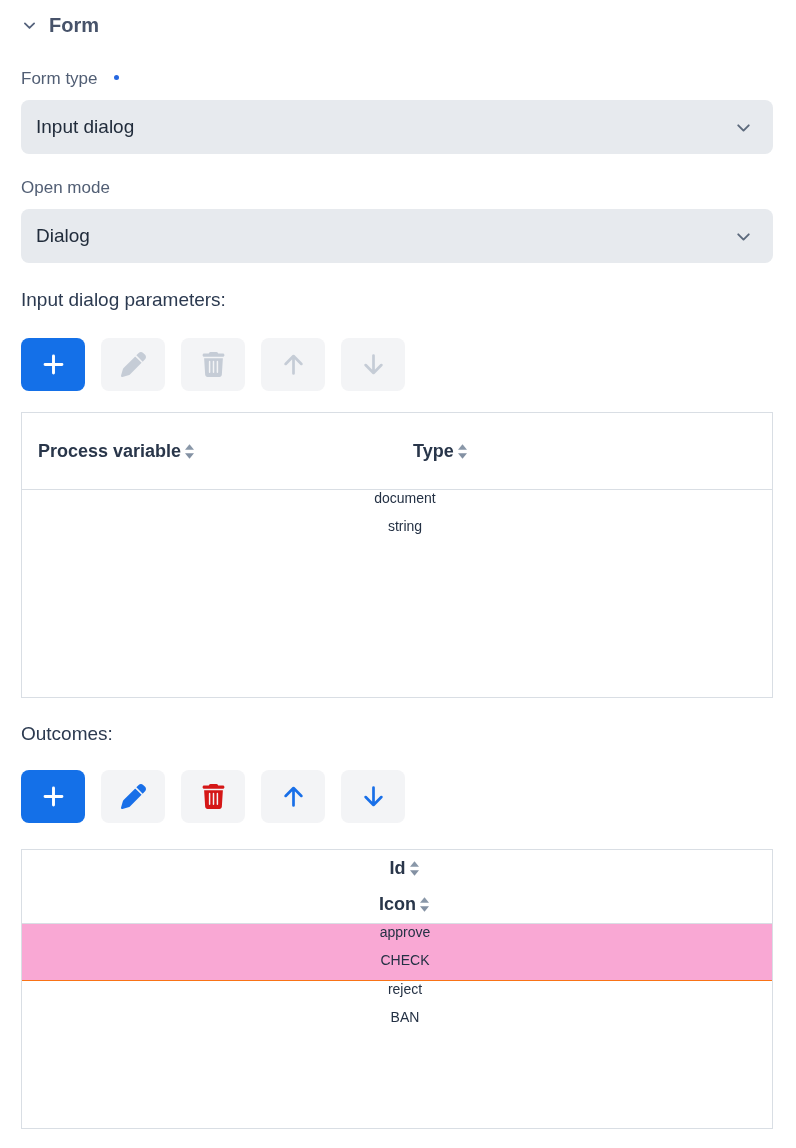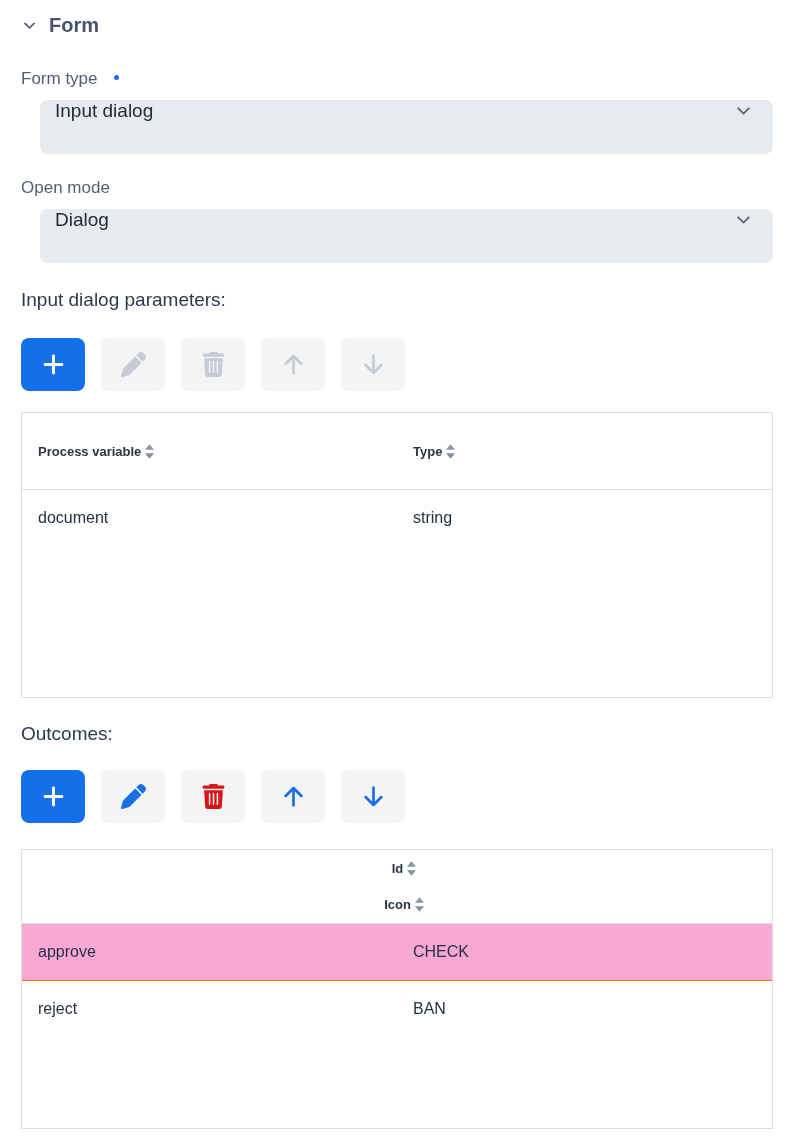--- a/index.html
+++ b/index.html
@@ -27,23 +27,23 @@
     display: flex; align-items: center;
     font-size: 17px; color: #515e74; gap: 8px;
   }
   .req-dot {
     width: 5px; height: 5px; border-radius: 50%;
     background: #2667e0; margin-left: 8px; transform: translateY(-2px);
   }
   .select {
     margin-top: 10px; height: 54px;
     background: #e7eaee; border-radius: 8px;
-    display: flex; align-items: flex-start; justify-content: space-between;
+    display: flex; align-items: center; justify-content: space-between;
     padding: 0 19px 0 15px;
-    font-size: 19px; color: #212c3b; cursor: pointer; margin-left: 19px;
+    font-size: 19px; color: #212c3b; cursor: pointer;
   }
 
   
   .group-label { margin-top: 25px; height: 24px; font-size: 19px; color: #2c3a50; }
   .group-label.first { margin-top: 26px; }
 
   
   .toolbar { margin-top: 25px; display: flex; gap: 16px; }
   .tbtn {
     width: 64px; height: 53px; border-radius: 8px; border: none;
@@ -64,23 +64,23 @@
   .dtable.outcomes { margin-top: 26px; height: 280px; }
   .thead {
     display: flex; align-items: center;
     border-bottom: 1px solid #d9dee4;
   }
   .dtable.params .thead   { height: 77px; }
   .dtable.outcomes .thead { height: 74px; flex-direction: column; }
   .th {
     flex: 0 0 50%; padding-left: 16px;
     display: flex; align-items: center; gap: 2px;
-    font-size: 13px; font-weight: 600; color: #29364a; cursor: pointer; text-align: center;
-  }
-  .trow { display: flex; align-items: center; height: 56px; font-size: 16px; color: #243144; cursor: pointer; }
+    font-size: 18px; font-weight: 600; color: #29364a; cursor: pointer; text-align: center;
+  }
+  .trow { display: flex; align-items: center; height: 56px; font-size: 14px; color: #243144; cursor: pointer; flex-direction: column; }
   .trow + .trow { border-top: 1px solid #f97316; }
   .trow.selected { background: #f9a8d4; }
   .td { flex: 0 0 50%; padding-left: 16px; }
 
   .sort svg { display: block; }
 </style>
 </head>
 <body>
 
 <div class="panel">

